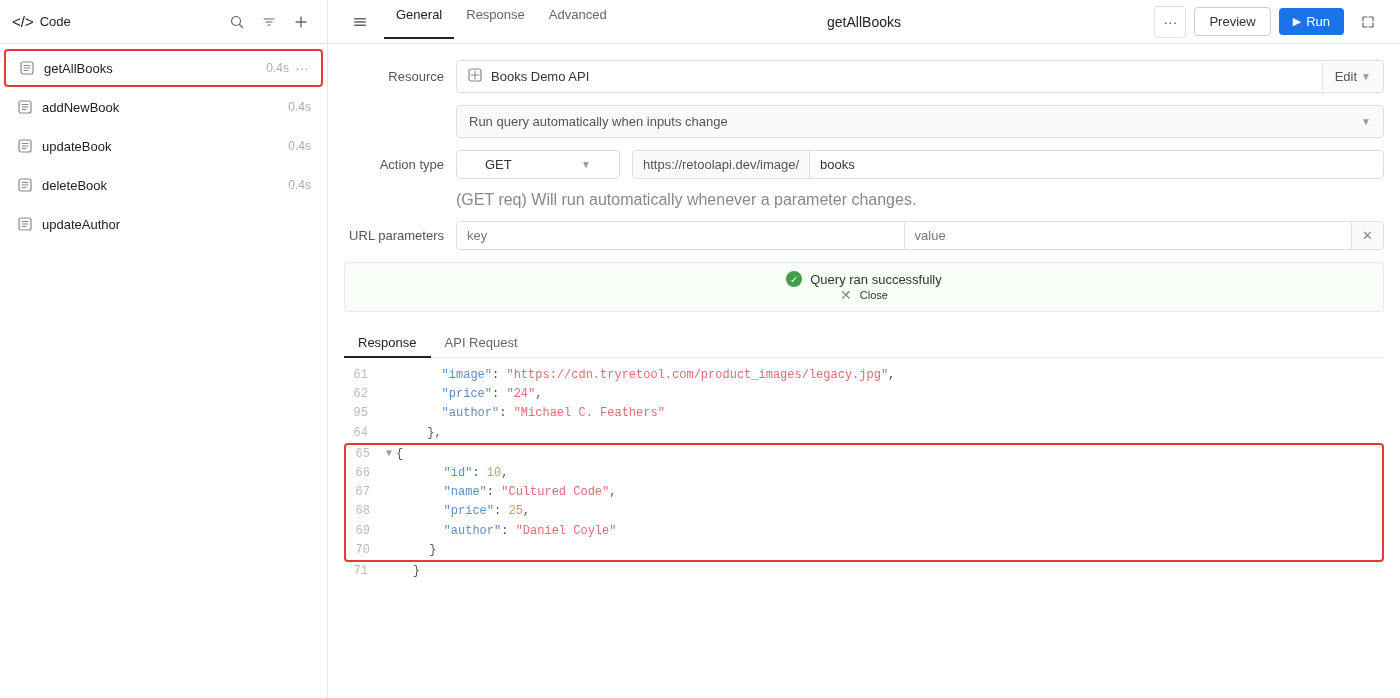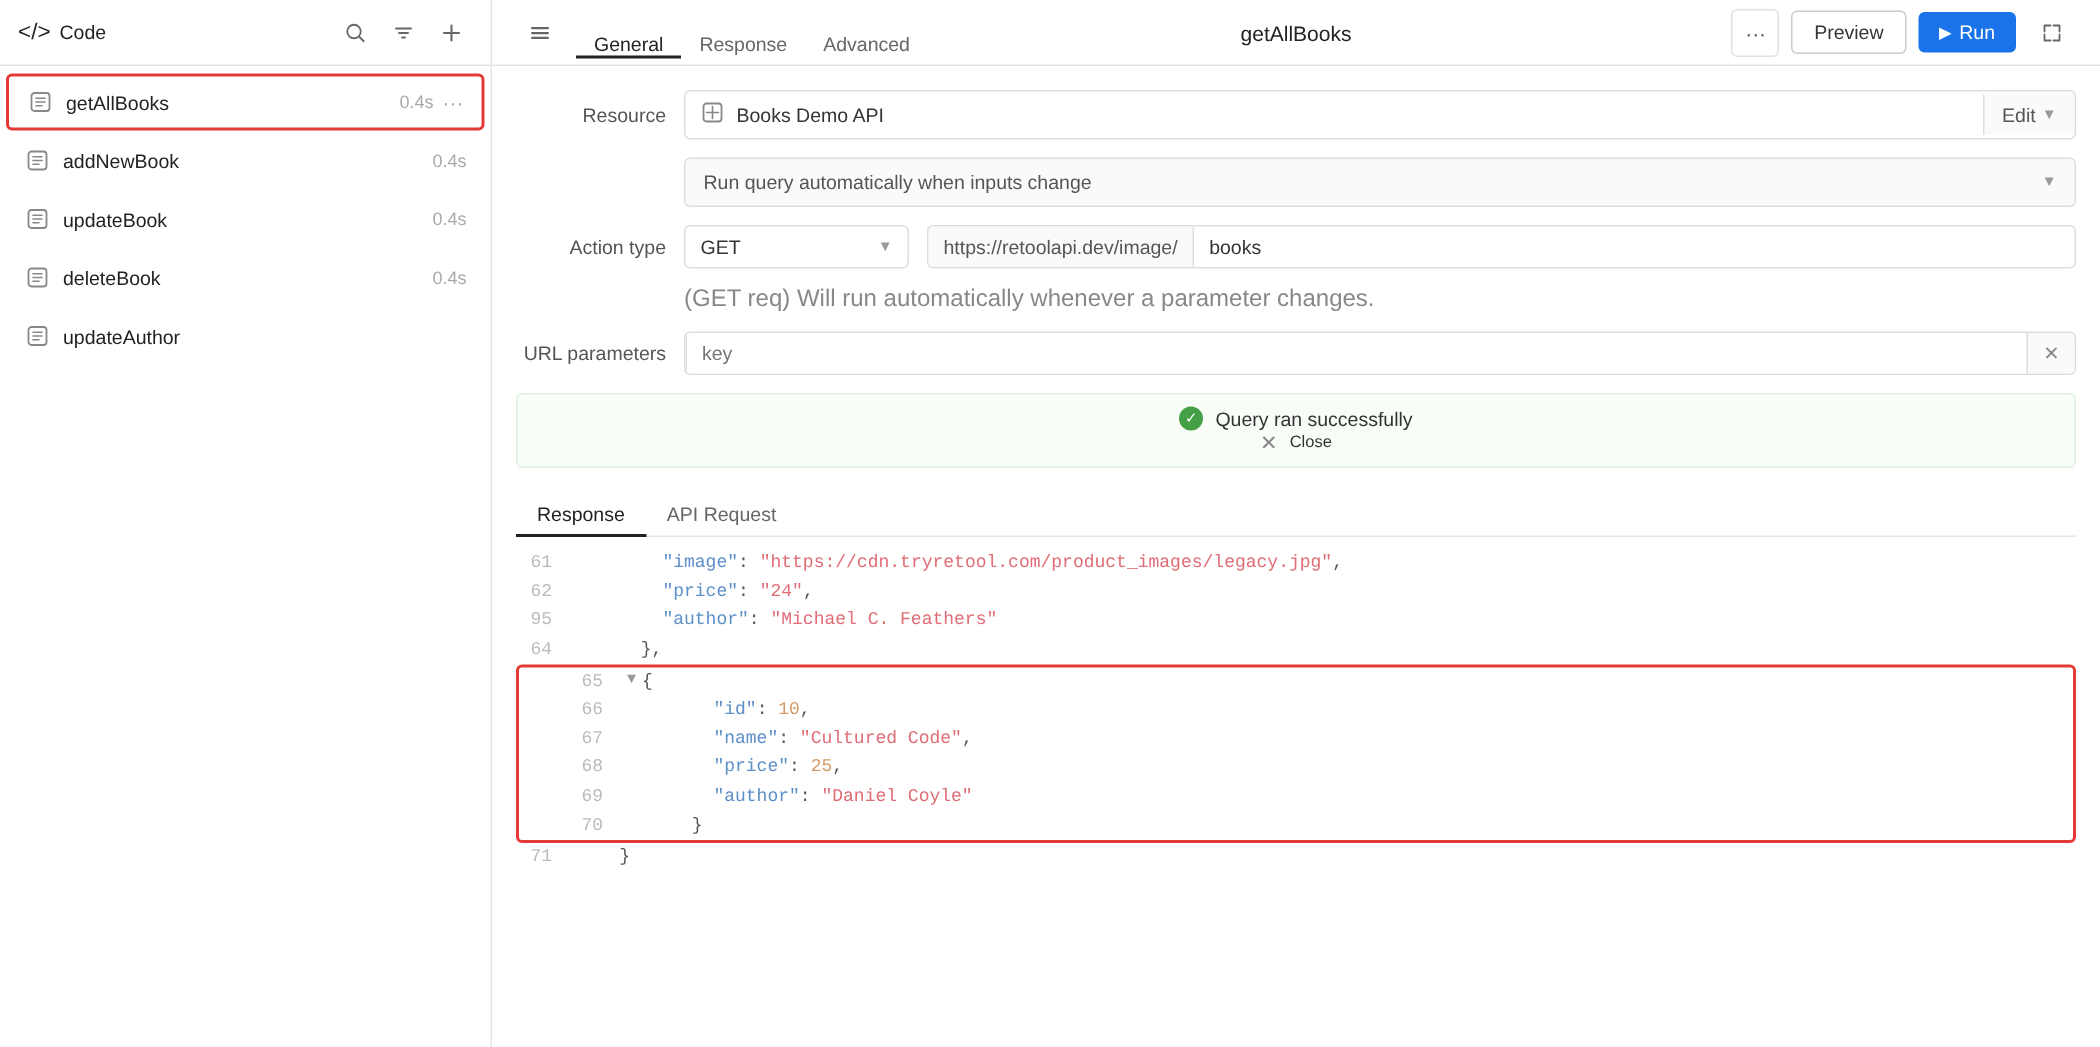--- a/index.html
+++ b/index.html
@@ -134,21 +134,21 @@
       align-items: center;
       justify-content: center;
       cursor: pointer;
       color: #666;
       margin-right: 8px;
     }
     .tab {
       padding: 0 12px;
       height: 32px;
       display: flex;
-      align-items: flex-end;
+      align-items: flex-start;
       font-size: 13px;
       color: #666;
       cursor: pointer;
       border-bottom: 2px solid transparent;
       position: relative;
       top: 1px;
     }
     .tab.active {
       color: #222;
       font-weight: 500;
@@ -281,26 +281,26 @@
       justify-content: space-between;
     }
 
     
     .action-row {
       display: flex;
       align-items: center;
       gap: 12px;
     }
     .action-select {
-      width: 150px;
+      width: 164px;
       display: flex;
       align-items: center;
       border: 1px solid #ddd;
       border-radius: 4px;
-      padding: 6px 10px;
+      padding: 6px 28px;
       background: #fff;
       font-size: 13px;
       color: #333;
       justify-content: space-between;
       cursor: pointer;
       text-align: center;
     }
     .url-row {
       flex: 1;
       display: flex;
@@ -657,20 +657,21 @@
         <span class="url-suffix">books</span>
       </div>
     </div>
 
     <div class="hint-text">(GET req) Will run automatically whenever a parameter changes.</div>
 
     <div class="url-params-row form-row">
       <div class="form-label">URL parameters</div>
       <div class="params-inputs">
         <input class="param-input" type="text" placeholder="key" style="">
+        <input class="param-input" type="text" placeholder="value" style="">
         <div class="param-remove">✕</div>
       </div>
     </div>
 
     <div class="success-bar">
       <div class="success-bar-left">
         <div class="success-dot"></div>
         <span>Query ran successfully</span>
       </div>
       <div class="success-bar-right">
@@ -710,21 +711,21 @@
           <span class="line-content">
             &nbsp;&nbsp;&nbsp;&nbsp;&nbsp;&nbsp;&nbsp;&nbsp;<span class="c-key">"author"</span><span class="c-punct">: </span><span class="c-str">"Michael C. Feathers"</span>
           </span>
         </div>
 
         <div class="code-line">
           <span class="line-num">64</span>
           <span class="line-content c-punct">&nbsp;&nbsp;&nbsp;&nbsp;&nbsp;&nbsp;},</span>
         </div>
 
-        <div style="border: 2px solid #e53935; border-radius: 4px; margin: 0 0 0 0; background: #fff; padding-left: 32px;">
+        <div style="border: 2px solid #e53935; border-radius: 4px; margin: 0 0 0 0; background: #fff;">
 
           <div class="code-line" style="display:flex; align-items:center;">
             <span class="line-num">65</span>
             <span style="color:#999; font-size:10px; margin-right:4px;">▼</span>
             <span class="line-content c-punct">{</span>
           </div>
 
           <div class="code-line">
             <span class="line-num">66</span>
             <span class="line-content">

